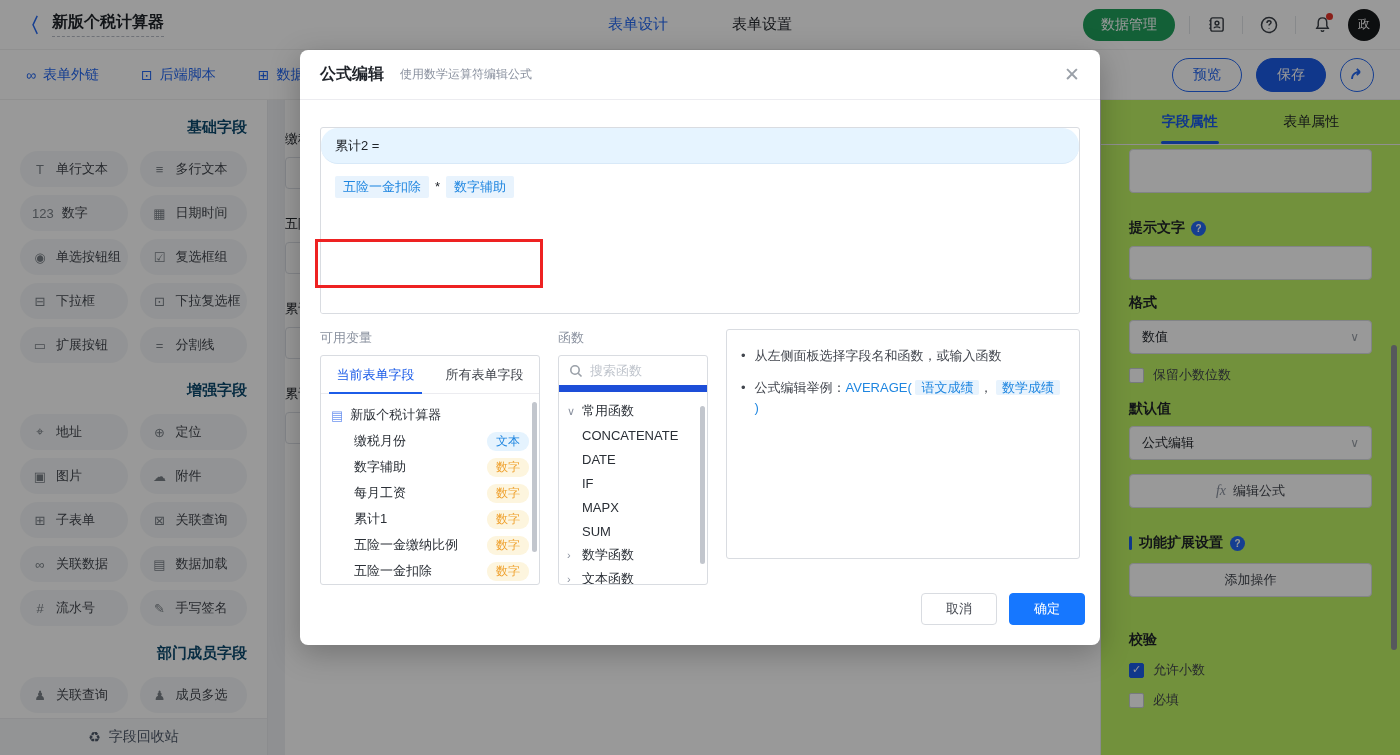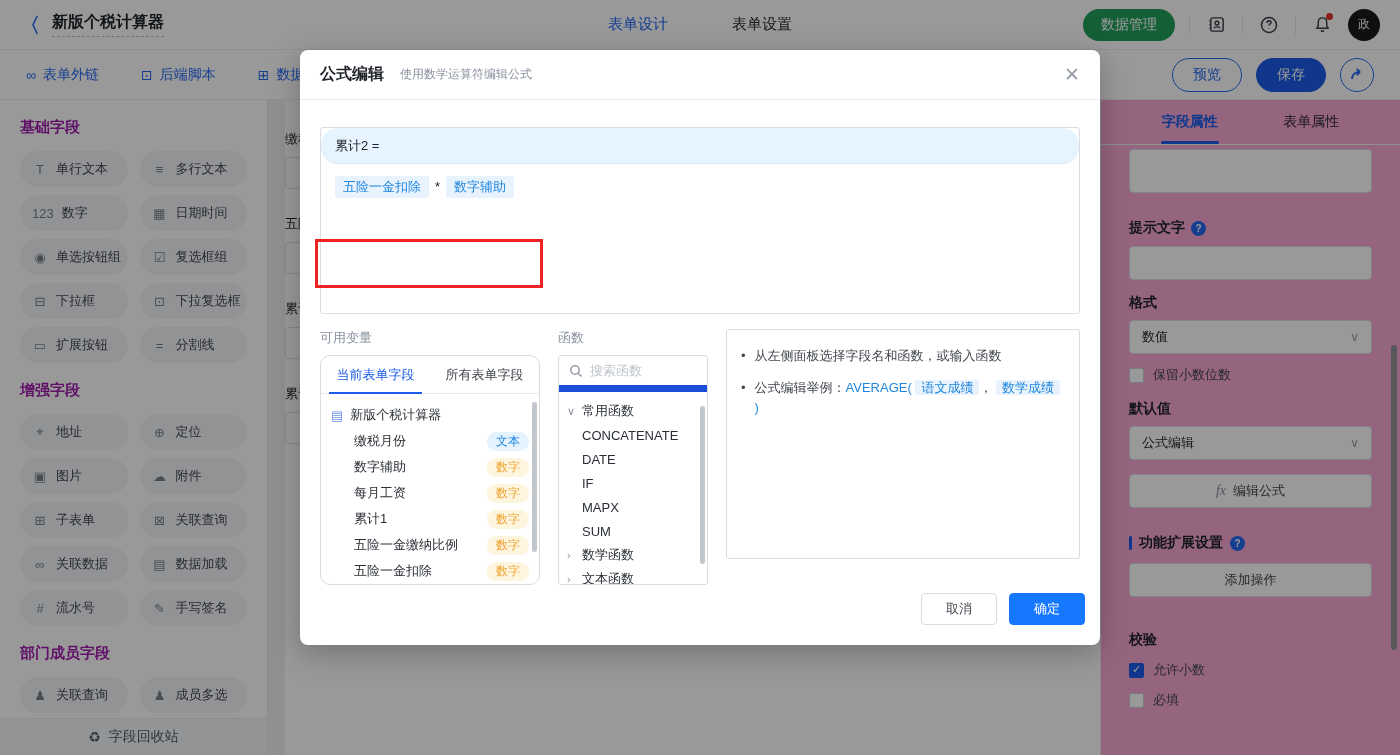--- a/index.html
+++ b/index.html
@@ -25,34 +25,34 @@
   .tool-link{display:flex;align-items:center;gap:7px;color:#2468f2;font-size:14px;cursor:pointer;}
   .tool-link .glyph{font-size:14px;}
   .tool-actions{margin-left:auto;display:flex;align-items:center;gap:14px;}
   .pillbtn{height:34px;padding:0 20px;border-radius:17px;font-size:14px;cursor:pointer;display:flex;align-items:center;}
   .pill-outline{background:#fff;border:1px solid #2468f2;color:#2468f2;}
   .pill-fill{background:#1c5ce8;border:1px solid #1c5ce8;color:#fff;}
   .sharebtn{width:34px;height:34px;border-radius:50%;border:1px solid #2468f2;background:#fff;display:flex;align-items:center;justify-content:center;cursor:pointer;}
   .sharebtn svg{stroke:#2468f2;fill:none;stroke-width:1.8;}
   
   .sidebar{position:absolute;top:100px;left:0;width:268px;bottom:0;background:#fff;border-right:1px solid #e8eaed;padding:0 20px;z-index:3;overflow:hidden;}
-  .sec-title{font-size:15px;font-weight:bold;color:#a21caf;margin:18px 0 14px;}
+  .sec-title{font-size:15px;font-weight:bold;color:#0c4a6e;margin:18px 0 14px;text-align:right;}
   .fieldgrid{display:grid;grid-template-columns:1fr 1fr;gap:8px 12px;}
   .fieldbtn{height:36px;background:#f4f6f8;border-radius:18px;display:flex;align-items:center;padding:0 12px;gap:8px;font-size:13px;color:#42464e;cursor:pointer;white-space:nowrap;overflow:hidden;}
   .fieldbtn .glyph{color:#7a8088;font-size:13px;min-width:16px;text-align:center;}
   .partialrow{margin-top:8px;}
   .recycle{position:absolute;left:0;right:0;bottom:0;height:37px;background:#f6f7f9;display:flex;align-items:center;justify-content:center;gap:8px;font-size:14px;color:#4e5969;cursor:pointer;border-top:1px solid #ededf0;}
   
   .canvas{position:absolute;top:100px;left:268px;right:300px;bottom:0;background:#eef0f4;z-index:1;}
   .formcard{position:absolute;left:17px;top:0;right:-20px;bottom:0;background:#fff;padding:30px 0 0 0;}
   .cfield{margin:0 0 26px 0;padding-left:0;}
   .cfield .clabel{font-size:13px;color:#1f2329;margin-bottom:9px;}
   .cfield .cinput{width:240px;height:32px;border:1px solid #dcdfe6;border-radius:4px;background:#fff;}
   
-  .rightpanel{position:absolute;top:100px;right:0;width:300px;bottom:0;background:#f9a8d4;border-left:1px solid #e8eaed;padding:0 28px;z-index:3;overflow:hidden;}
+  .rightpanel{position:absolute;top:100px;right:0;width:300px;bottom:0;background:#bef264;border-left:1px solid #e8eaed;padding:0 28px;z-index:3;overflow:hidden;}
   .rp-tabs{display:flex;height:45px;border-bottom:1px solid #f0f0f0;margin:0 -28px;padding:0 28px;}
   .rp-tab{flex:1;display:flex;align-items:center;justify-content:center;font-size:14px;color:#1f2329;cursor:pointer;position:relative;}
   .rp-tab.active{color:#1c5ce8;font-weight:bold;}
   .rp-tab.active::after{content:"";position:absolute;bottom:0;left:50%;transform:translateX(-50%);width:58px;height:3px;background:#1c5ce8;border-radius:2px;}
   .rp-box{width:100%;height:44px;border:1px solid #d9dce1;border-radius:4px;background:#fff;margin-top:4px;}
   .rp-label{font-size:14px;font-weight:bold;color:#1f2329;display:flex;align-items:center;gap:6px;}
   .qicon{width:15px;height:15px;border-radius:50%;background:#2468f2;color:#fff;font-size:10px;font-weight:bold;display:flex;align-items:center;justify-content:center;cursor:pointer;}
   .rp-input{width:100%;height:34px;border:1px solid #d9dce1;border-radius:4px;background:#fff;margin-top:9px;}
   .rp-select{width:100%;height:34px;border:1px solid #d9dce1;border-radius:4px;background:#fff;margin-top:8px;display:flex;align-items:center;justify-content:space-between;padding:0 12px;font-size:13px;color:#1f2329;cursor:pointer;}
   .rp-select .chev{color:#9aa0a8;font-size:12px;}
@@ -74,21 +74,21 @@
   .m-close{margin-left:auto;font-size:19px;color:#9aa0a8;cursor:pointer;line-height:1;}
   .m-body{padding:0 20px;position:relative;}
   .fx-editor{margin-top:27px;border:1px solid #d9dce1;border-radius:3px;overflow:hidden;}
   .fx-target{height:36px;background:#e6f4ff;display:flex;align-items:center;padding:0 14px;font-size:13px;color:#20242a;border-bottom:1px solid #d8e9f8;border-radius:17px;}
   .fx-content{height:149px;background:#fff;padding:12px 14px;display:flex;align-items:flex-start;gap:6px;flex-wrap:wrap;}
   .tok{font-size:13px;color:#20242a;line-height:22px;}
   .tok.chip{background:#e8f3fd;color:#1f86e0;padding:0 8px;border-radius:2px;cursor:pointer;}
   .redbox{position:absolute;left:15px;top:112px;width:228px;height:49px;border:3px solid #ee2222;z-index:120;pointer-events:none;}
   .panelrow{display:flex;margin-top:15px;gap:18px;}
   .col-label{font-size:13px;color:#8a919f;margin-bottom:8px;}
-  .varbox{width:220px;height:230px;border:1px solid #d9dce1;border-radius:10px;background:#fff;position:relative;overflow:hidden;}
+  .varbox{width:220px;height:230px;border:1px solid #d9dce1;border-radius:3px;background:#fff;position:relative;overflow:hidden;}
   .var-tabs{display:flex;height:38px;border-bottom:1px solid #ececf0;}
   .var-tab{flex:1;display:flex;align-items:center;justify-content:center;font-size:13px;color:#42464e;cursor:pointer;position:relative;}
   .var-tab.active{color:#1c5ce8;}
   .var-tab.active::after{content:"";position:absolute;bottom:-1px;left:8px;right:8px;height:2px;background:#1c5ce8;}
   .var-list{padding:8px 10px 0 10px;}
   .var-root{display:flex;align-items:center;gap:7px;font-size:13px;color:#2a2f36;height:26px;cursor:pointer;}
   .docglyph{color:#6f95f0;font-size:13px;}
   .var-item{display:flex;align-items:center;height:26px;padding-left:23px;font-size:13px;color:#2a2f36;cursor:pointer;}
   .var-item .vname{flex:1;white-space:nowrap;overflow:hidden;}
   .vbadge{font-size:12px;padding:1px 9px;border-radius:9px;flex:none;}

